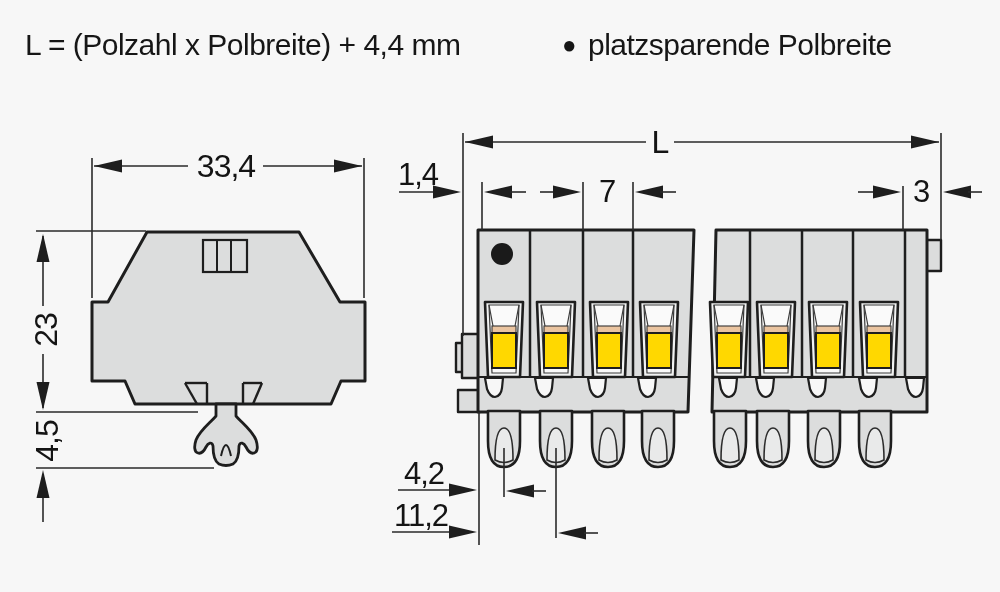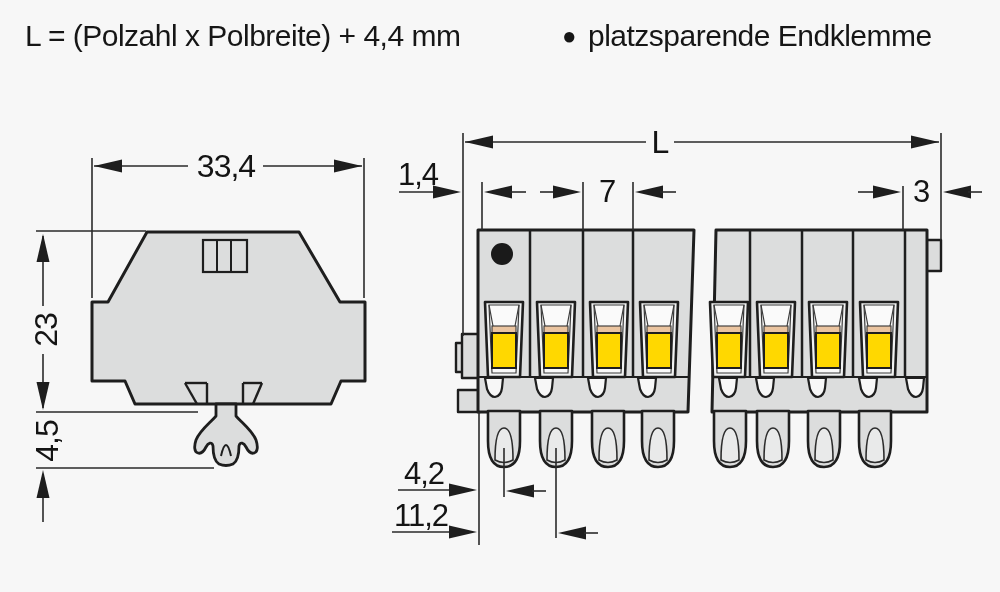--- a/index.html
+++ b/index.html
@@ -1,39 +1,39 @@
 <!DOCTYPE html>
 <html><head>
 <meta charset="utf-8">
 <style>
   html,body{margin:0;padding:0;}
   body{background:#f7f7f7;font-family:"Liberation Sans",sans-serif;}
   .canvas{position:relative;width:1000px;height:592px;background:#f7f7f7;overflow:hidden;}
-  .hdr{position:absolute;top:15px;left:0;width:1000px;height:44px;color:#161616;}
+  .hdr{position:absolute;top:24px;left:0;width:1000px;height:44px;color:#161616;}
   .hdr .formula{position:absolute;left:25px;top:4px;font-size:30px;letter-spacing:-0.5px;white-space:nowrap;}
   .hdr .legend{position:absolute;left:562px;top:4px;font-size:30px;letter-spacing:-0.5px;white-space:nowrap;display:flex;align-items:center;gap:12px;}
   .hdr .bullet{font-size:24px;line-height:30px;}
   svg.draw{position:absolute;left:0;top:0;width:1000px;height:592px;}
   .outl{stroke:#1e1e1e;stroke-linejoin:round;}
   .body-fill{fill:#dcdddd;}
   .thin{stroke:#2a2a2a;stroke-width:1.6;fill:none;}
   .arr{fill:#1e1e1e;stroke:none;}
   .dimtxt{font-family:"Liberation Sans",sans-serif;font-size:32px;fill:#141414;letter-spacing:-1px;}
   .dimtxt2{font-family:"Liberation Sans",sans-serif;font-size:31px;fill:#141414;letter-spacing:-1px;}
 </style>
 </head>
 <body>
 
 <div class="canvas">
 
   <div class="hdr">
     <span class="formula">L = (Polzahl x Polbreite) + 4,4 mm</span>
     <span class="legend">
       <span class="bullet">●</span>
-      <span>platzsparende Endklemme</span>
+      <span>platzsparende Polbreite</span>
     </span>
   </div>
 
   <svg class="draw" viewBox="0 0 1000 592">
     <defs>
 
       <g id="pole-top">
         <polygon class="outl" points="7,72 45,72 42,147 10,147" fill="#f1f2f2" stroke-width="2.6"></polygon>
         <polygon points="11,75 41,75 38,143 14,143" fill="#fafafa" stroke="#3a3a3a" stroke-width="1.2"></polygon>
         <line x1="11" y1="75" x2="15" y2="96" stroke="#3a3a3a" stroke-width="1.2"></line>

